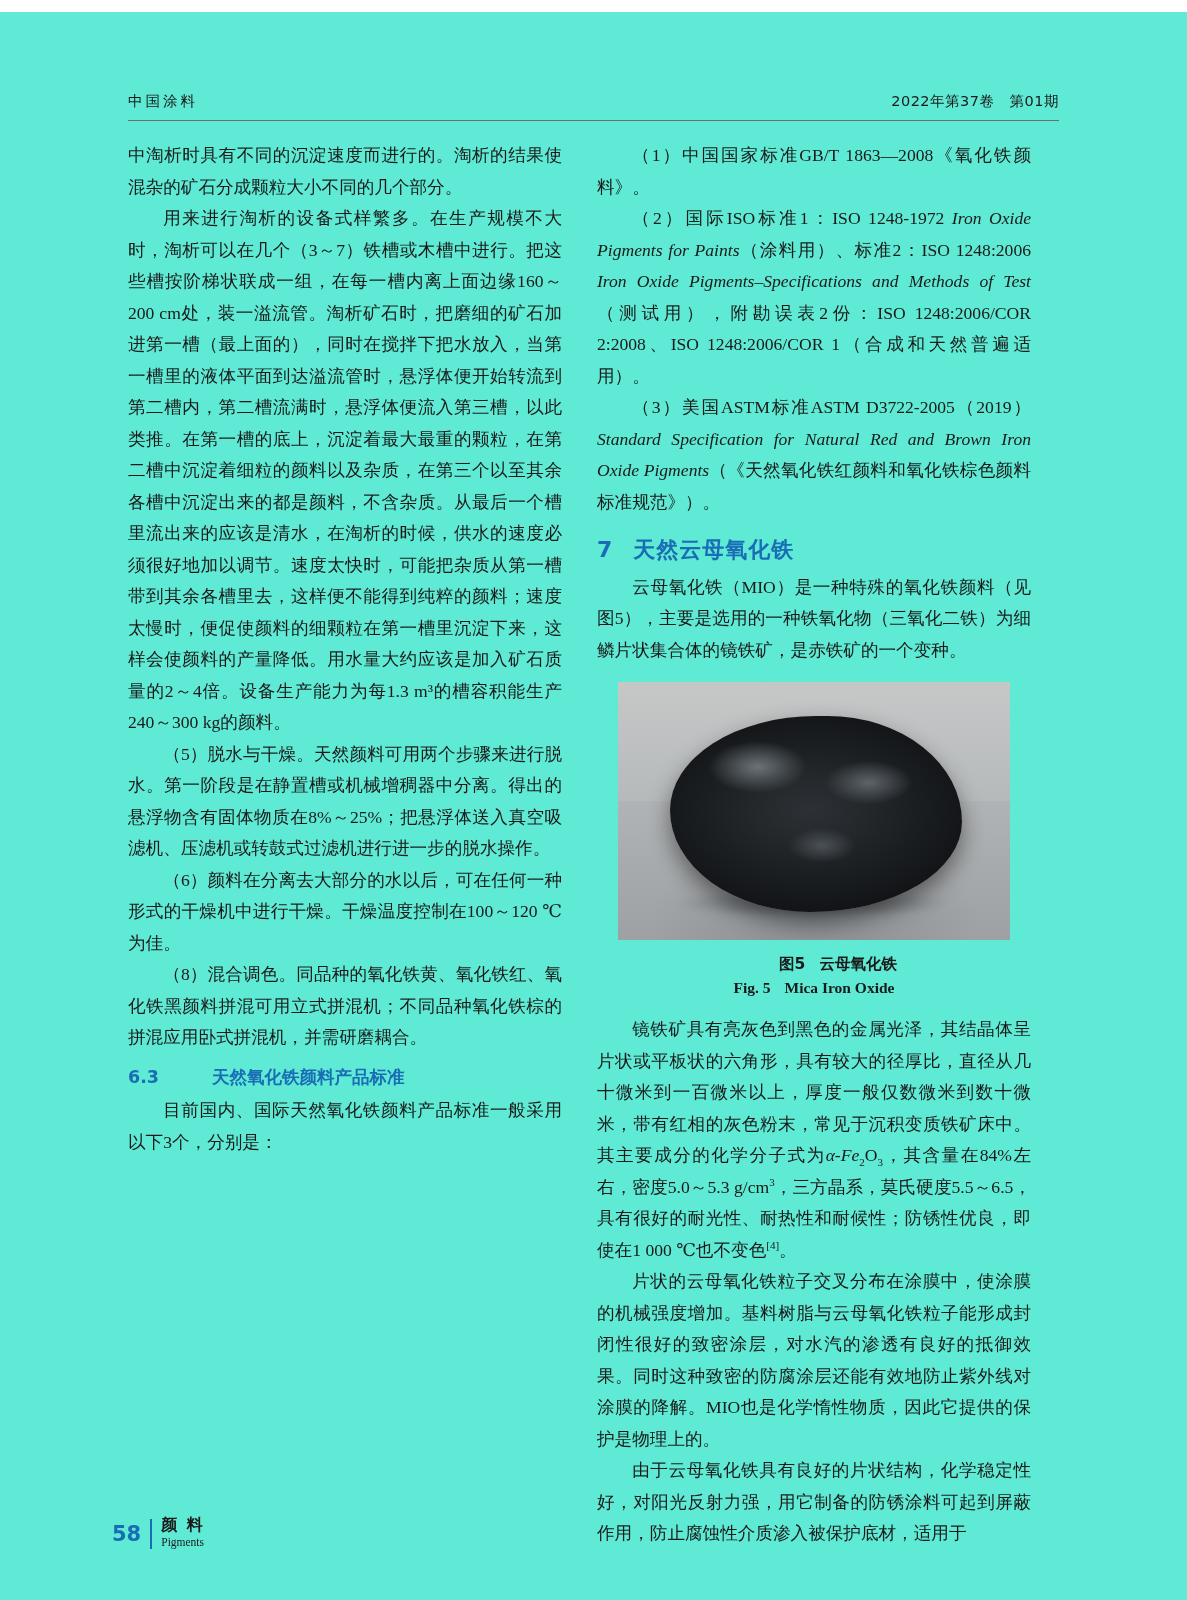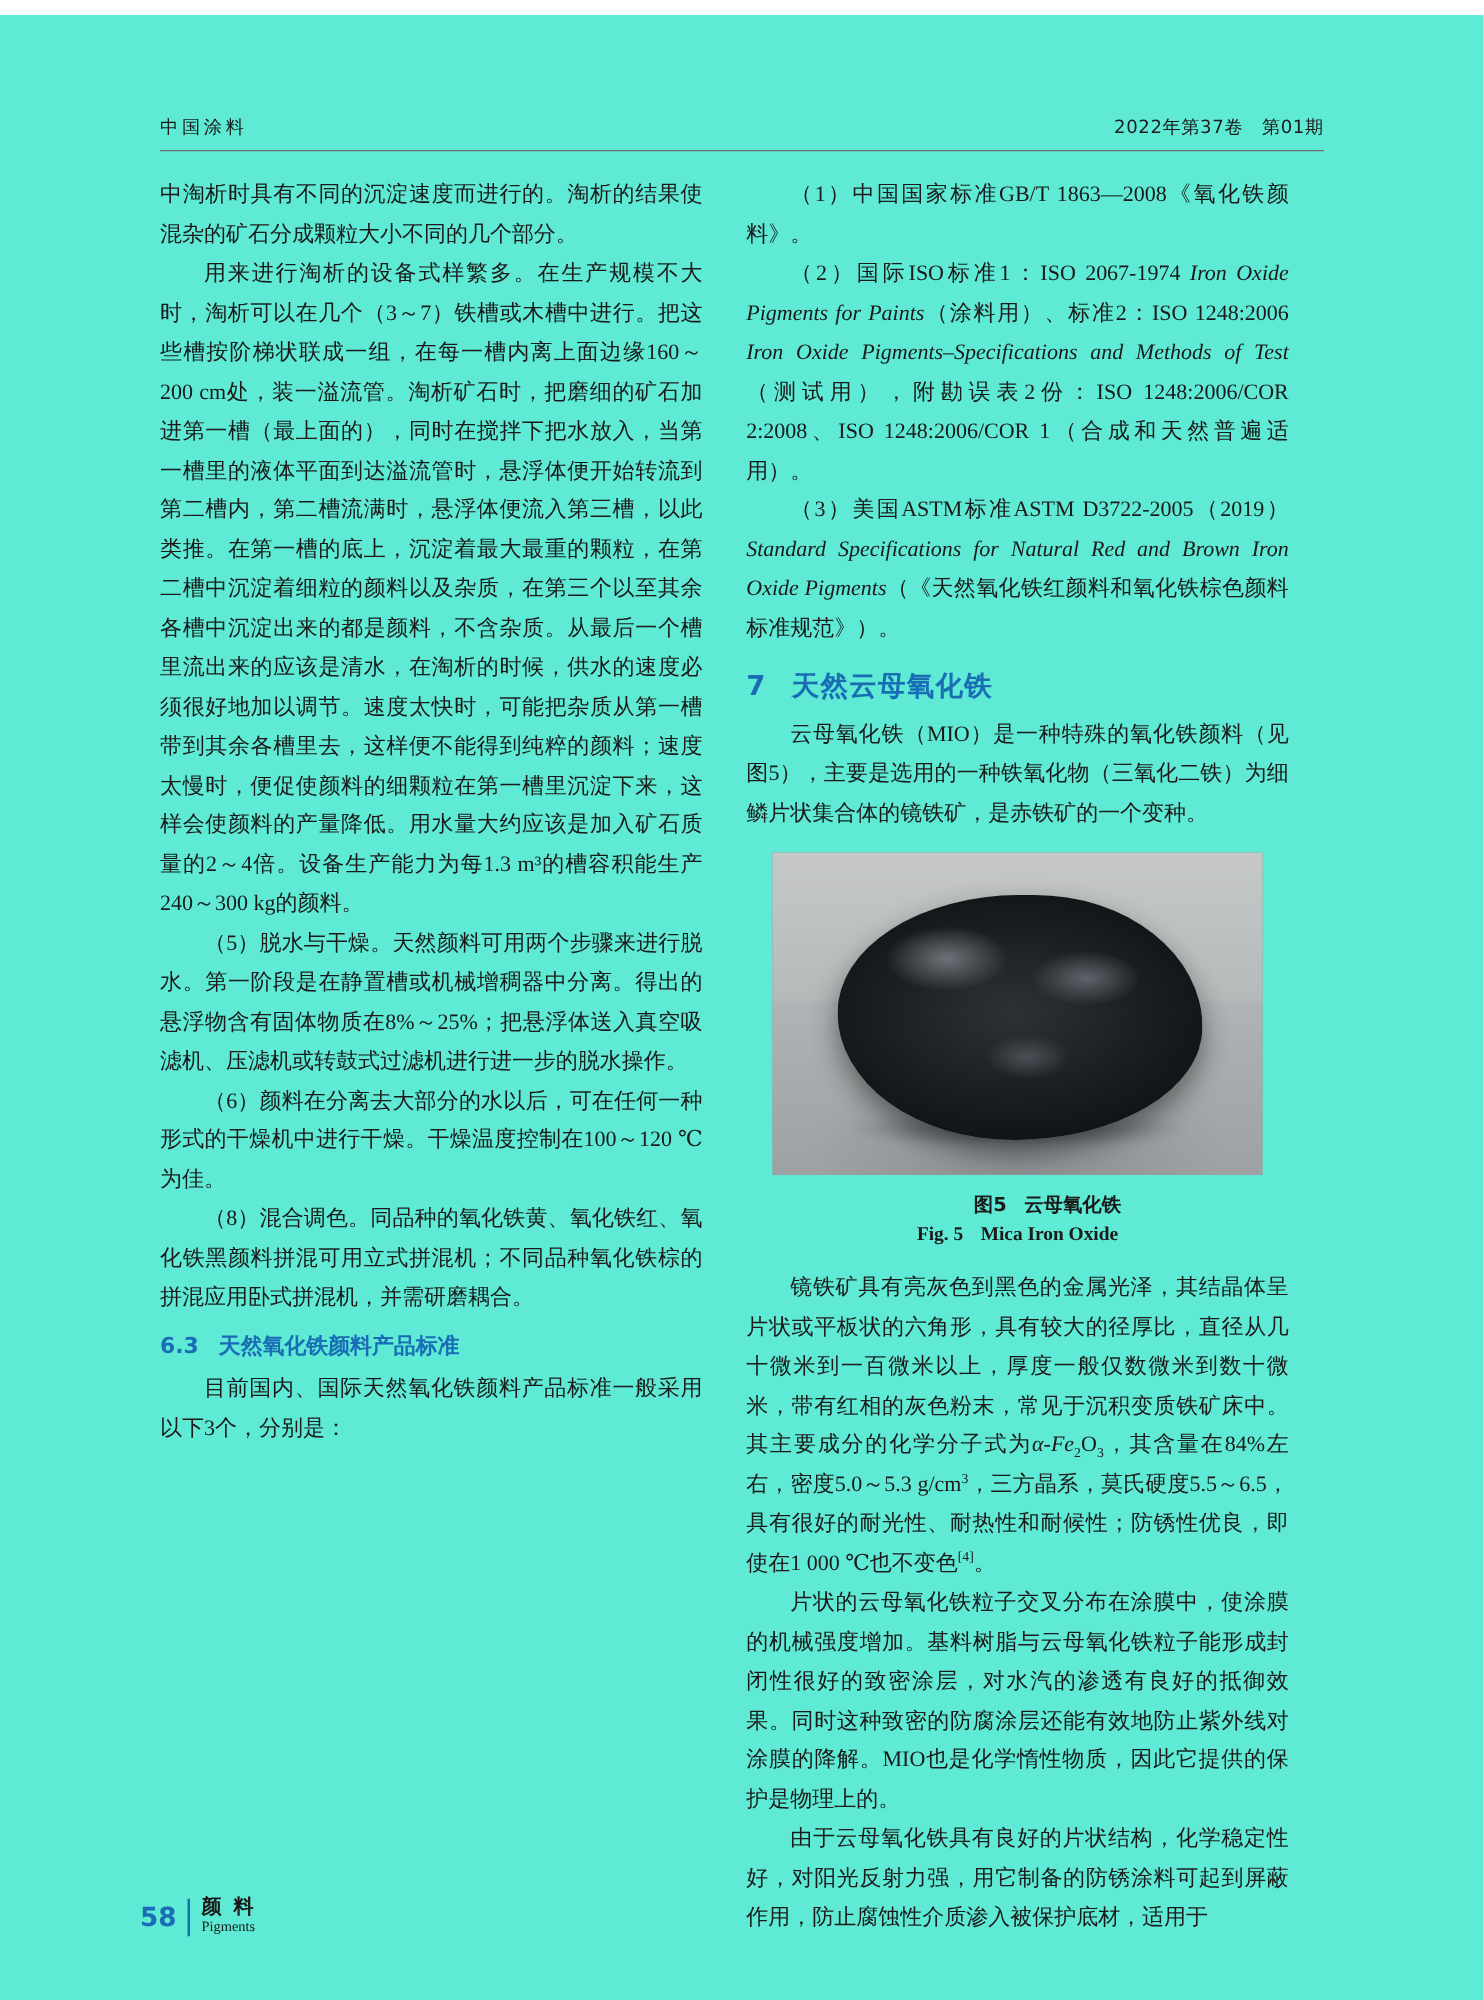--- a/index.html
+++ b/index.html
@@ -88,20 +88,21 @@
     font-size: 22px;
   }
   .sec-h2 {
     color: #1a6db5;
     font-family: "DejaVu Sans", "Liberation Sans", sans-serif;
     font-weight: bold;
     font-size: 17.5px;
     margin: 8px 0 2px 0;
     display: flex;
     align-items: baseline;
+    gap: 37px;
   }
   .sec-h2 .num {
     margin-right: 16px;
   }
 
   .it { font-style: italic; }
 
   sup {
     font-size: 11px;
     vertical-align: super;
@@ -251,23 +252,23 @@
       <span class="num">6.3</span>
       <span>天然氧化铁颜料产品标准</span>
     </div>
 
     <p class="ind">目前国内、国际天然氧化铁颜料产品标准一般采用以下3个，分别是：</p>
   </div>
 
   <div class="col col-right">
     <p class="ind">（1）中国国家标准GB/T 1863—2008《氧化铁颜料》。</p>
 
-    <p class="ind"><span>（2）国际ISO标准1：ISO 2067-1974 </span><span class="it">Iron Oxide Pigments for Paints</span><span>（涂料用）、标准2：ISO 1248:2006 </span><span class="it">Iron Oxide Pigments–Specifications and Methods of Test</span><span>（测试用），附勘误表2份：ISO 1248:2006/COR 2:2008、ISO 1248:2006/COR 1（合成和天然普遍适用）。</span></p>
-
-    <p class="ind"><span>（3）美国ASTM标准ASTM D3722-2005（2019）</span><span class="it">Standard Specifications for Natural Red and Brown Iron Oxide Pigments</span><span>（《天然氧化铁红颜料和氧化铁棕色颜料标准规范》）。</span></p>
+    <p class="ind"><span>（2）国际ISO标准1：ISO 1248-1972 </span><span class="it">Iron Oxide Pigments for Paints</span><span>（涂料用）、标准2：ISO 1248:2006 </span><span class="it">Iron Oxide Pigments–Specifications and Methods of Test</span><span>（测试用），附勘误表2份：ISO 1248:2006/COR 2:2008、ISO 1248:2006/COR 1（合成和天然普遍适用）。</span></p>
+
+    <p class="ind"><span>（3）美国ASTM标准ASTM D3722-2005（2019）</span><span class="it">Standard Specification for Natural Red and Brown Iron Oxide Pigments</span><span>（《天然氧化铁红颜料和氧化铁棕色颜料标准规范》）。</span></p>
 
     <div class="sec-h1">
       <span class="num">7</span>
       <span>天然云母氧化铁</span>
     </div>
 
     <p class="ind">云母氧化铁（MIO）是一种特殊的氧化铁颜料（见图5），主要是选用的一种铁氧化物（三氧化二铁）为细鳞片状集合体的镜铁矿，是赤铁矿的一个变种。</p>
 
     <div class="figure">
       <div class="fig-img-wrap">

